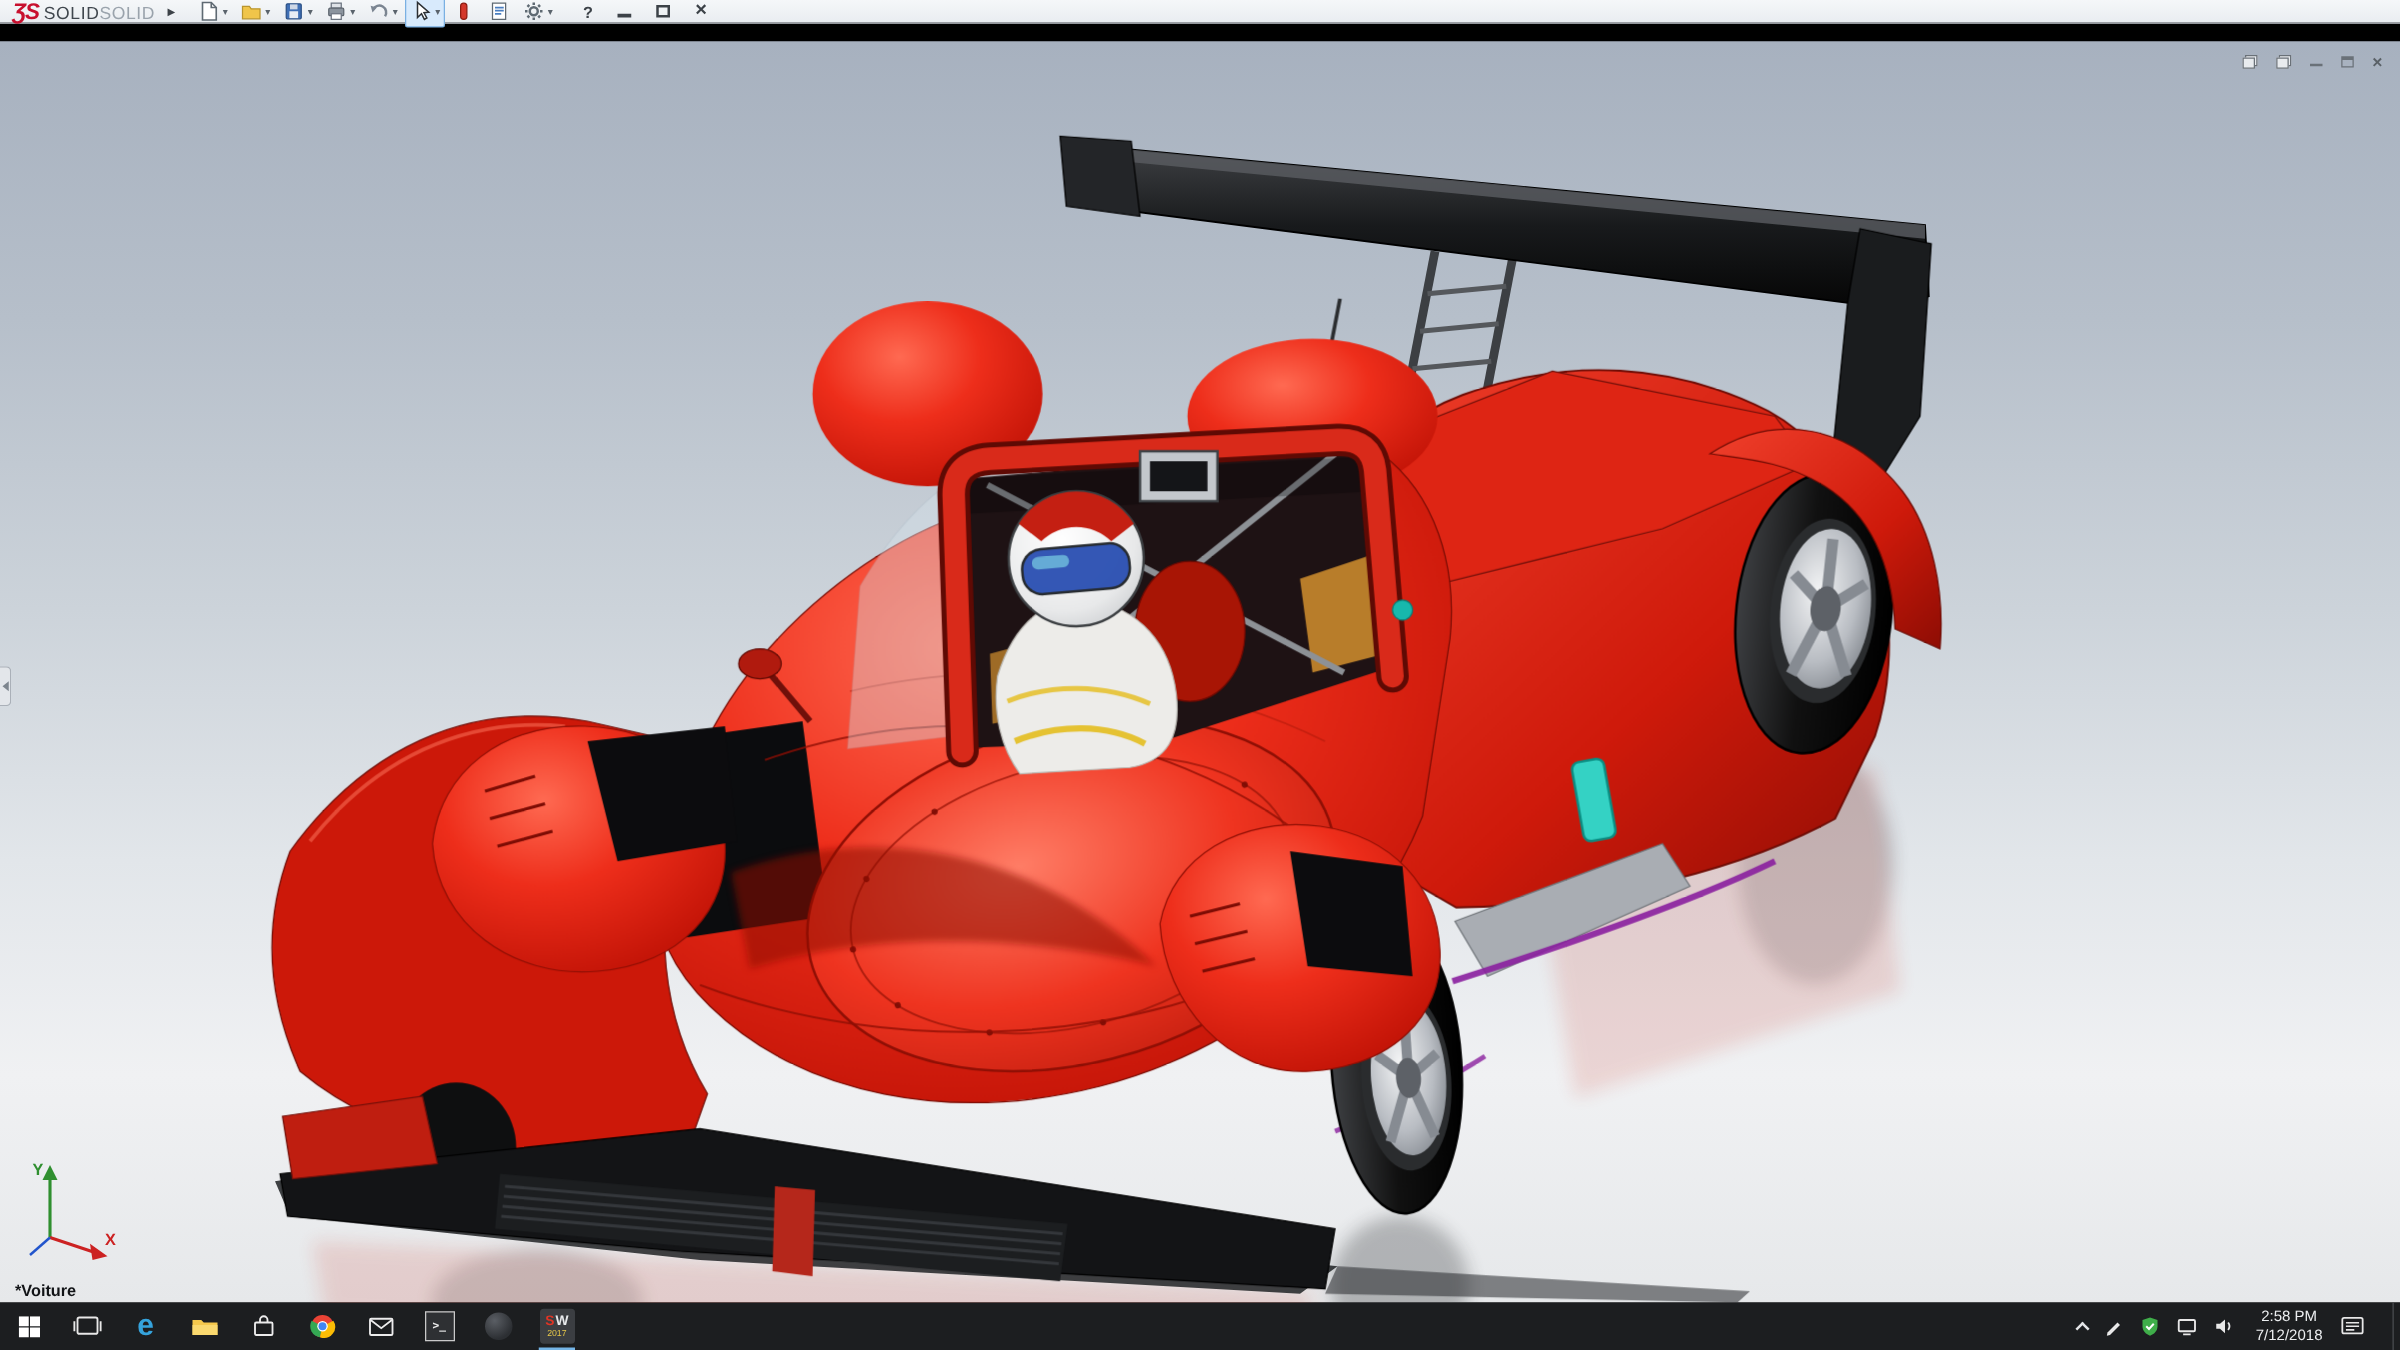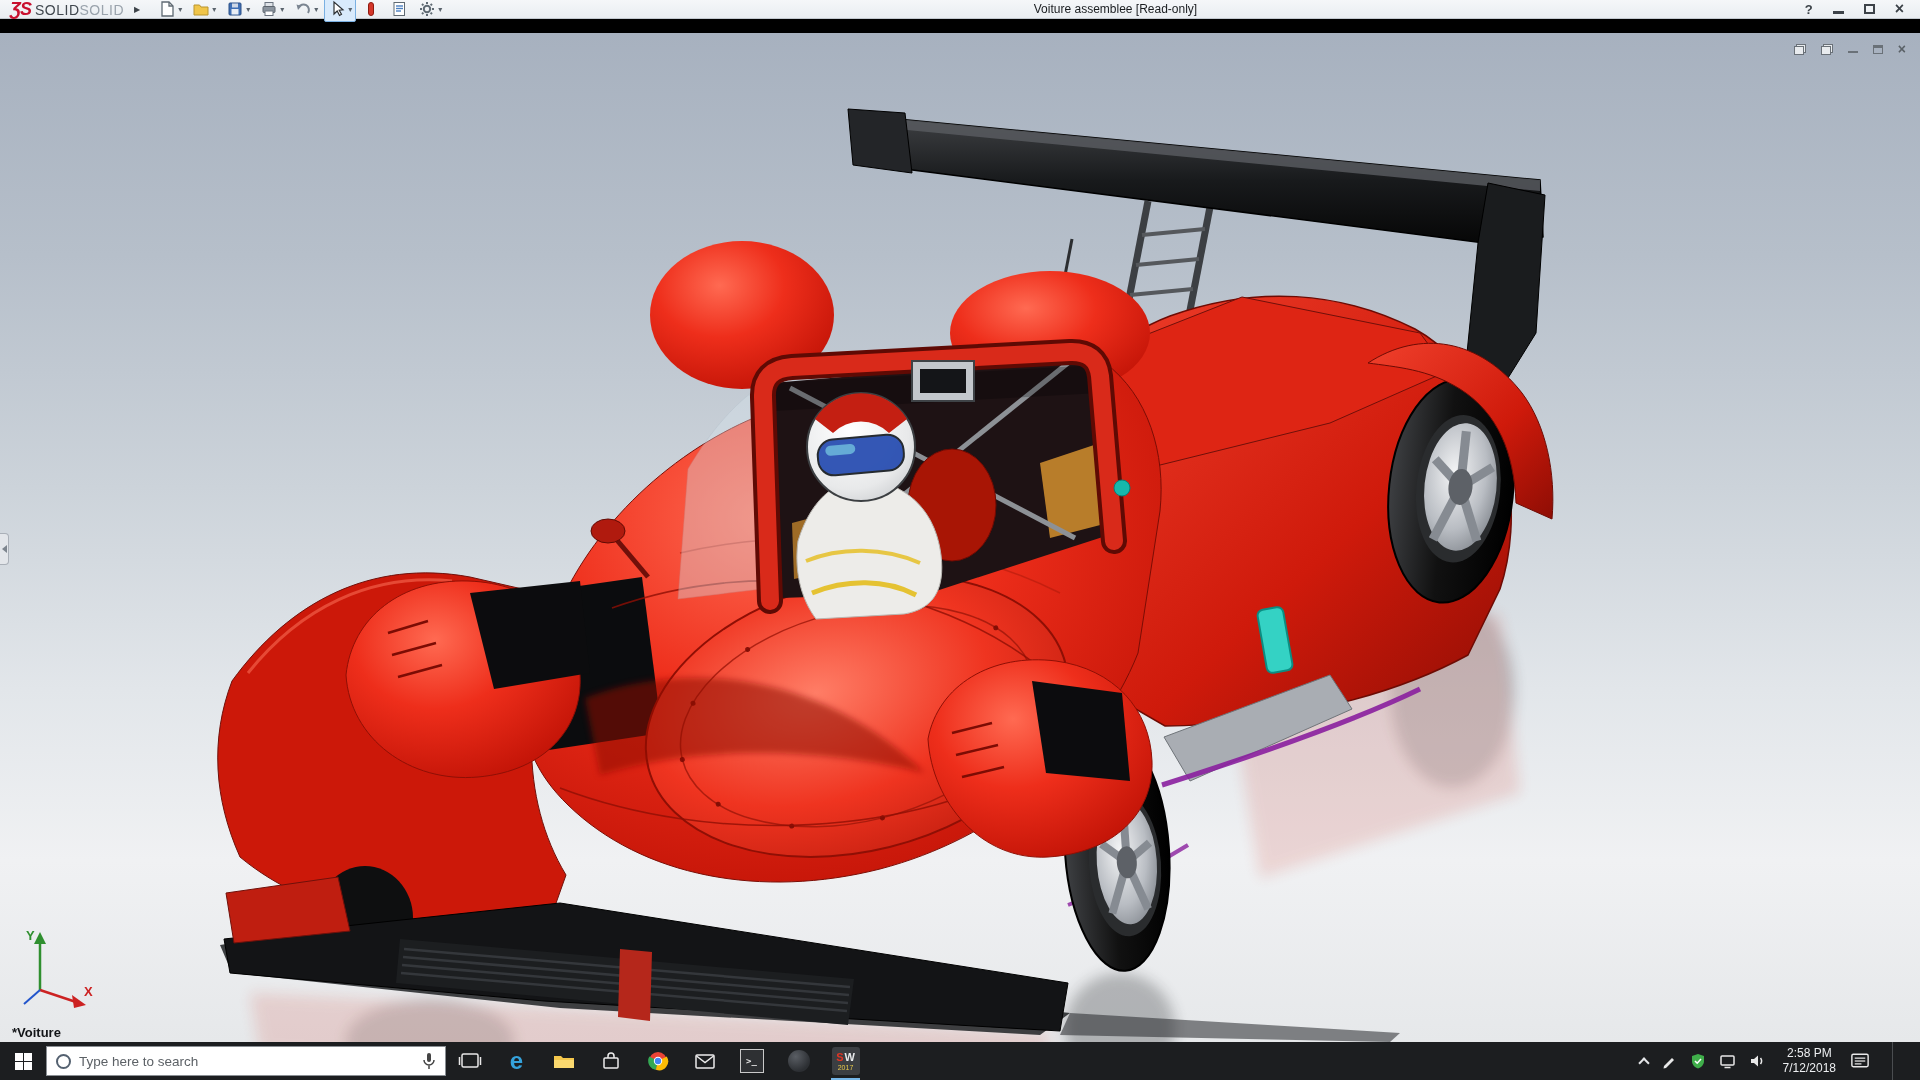--- a/index.html
+++ b/index.html
@@ -51,21 +51,21 @@
 .task-icons{display:flex;align-items:center}
 .ticon{width:47px;height:38px;display:flex;align-items:center;justify-content:center;position:relative}
 .ticon.active::after{content:"";position:absolute;bottom:0;left:9px;right:9px;height:2px;background:#75b6e8}
 .edge-e{color:#35a3dc;font-size:24px;font-weight:bold;line-height:1}
 .term{width:24px;height:24px;background:#2e3033;border:1px solid #c9c9c9;color:#e8e8e8;font-family:"DejaVu Sans Mono",monospace;font-size:9px;font-weight:bold;display:flex;align-items:center;justify-content:center}
 .dark-app{width:22px;height:22px;border-radius:50%;background:radial-gradient(circle at 35% 30%,#5a5e64,#2c2f33 70%)}
 .sw-icon{width:28px;height:28px;background:#3b3e42;border-radius:3px;display:flex;flex-direction:column;align-items:center;justify-content:center;line-height:1}
 .sw-row{font-size:11px;font-weight:bold;display:flex;gap:1px}
 .sw-s{color:#e03424}.sw-w{color:#e8eaec}
 .sw-year{font-size:7px;color:#e8c94a;margin-top:1px}
-.tray{margin-left:auto;display:flex;align-items:center;gap:13px;padding-right:22px}
+.tray{margin-left:auto;display:flex;align-items:center;gap:13px;padding-right:0}
 .chev{width:8px;height:8px;border-left:2px solid #e4e6e8;border-top:2px solid #e4e6e8;transform:rotate(45deg);margin-top:4px}
 .clock{text-align:center;color:#eceef0;font-size:12px;line-height:1.25;margin-left:4px}
 .show-desktop{width:6px;height:38px;border-left:1px solid #4a4d50;margin-left:8px}
 </style>
 </head>
 <body>
 
 <div id="app">
 
   <header id="titlebar">
@@ -143,21 +143,20 @@
               <line x1="4" y1="4" x2="5.4" y2="5.4"></line>
               <line x1="12.6" y1="5.4" x2="14" y2="4"></line>
               <line x1="4" y1="14" x2="5.4" y2="12.6"></line>
               <line x1="12.6" y1="12.6" x2="14" y2="14"></line>
             </g>
           </svg>
         <span class="dd">▾</span>
       </div>
     </div>
 
-    <div class="tb-title">Voiture assemblee [Read-only]</div>
 
     <div class="tb-win">
       <span class="wc-help">?</span>
       <span class="wc-min"></span>
       <span class="wc-max"></span>
       <span class="wc-close">×</span>
     </div>
   </header>
 
   <div id="viewport">
@@ -428,29 +427,20 @@
   <footer id="taskbar">
     <div class="tb-start">
       <svg width="17" height="17" viewBox="0 0 17 17">
         <rect x="0" y="0" width="8" height="8" fill="#fff"></rect>
           <rect x="9" y="0" width="8" height="8" fill="#fff"></rect>
         <rect x="0" y="9" width="8" height="8" fill="#fff"></rect>
           <rect x="9" y="9" width="8" height="8" fill="#fff"></rect>
       </svg>
     </div>
 
-    <div class="search">
-      <span class="cortana"></span>
-      <input type="text" readonly="" placeholder="Type here to search" style="">
-      <svg width="14" height="18" viewBox="0 0 14 18">
-        <rect x="5" y="1" width="4" height="9" rx="2" fill="#444"></rect>
-        <path d="M2,8 a5,5 0 0 0 10,0" fill="none" stroke="#444" stroke-width="1.5"></path>
-        <line x1="7" y1="13.5" x2="7" y2="17" stroke="#444" stroke-width="1.5"></line>
-      </svg>
-    </div>
 
     <div class="task-icons">
       <div class="ticon">
         <svg width="24" height="24" viewBox="0 0 24 24">
           <rect x="4" y="5" width="16" height="13" rx="1.5" stroke="#e8e8e8" fill="none" stroke-width="1.5"></rect>
           <line x1="1.5" y1="8" x2="1.5" y2="16" stroke="#e8e8e8" stroke-width="1.5"></line>
           <line x1="22.5" y1="8" x2="22.5" y2="16" stroke="#e8e8e8" stroke-width="1.5"></line>
         </svg>
       </div>
       <div class="ticon">

